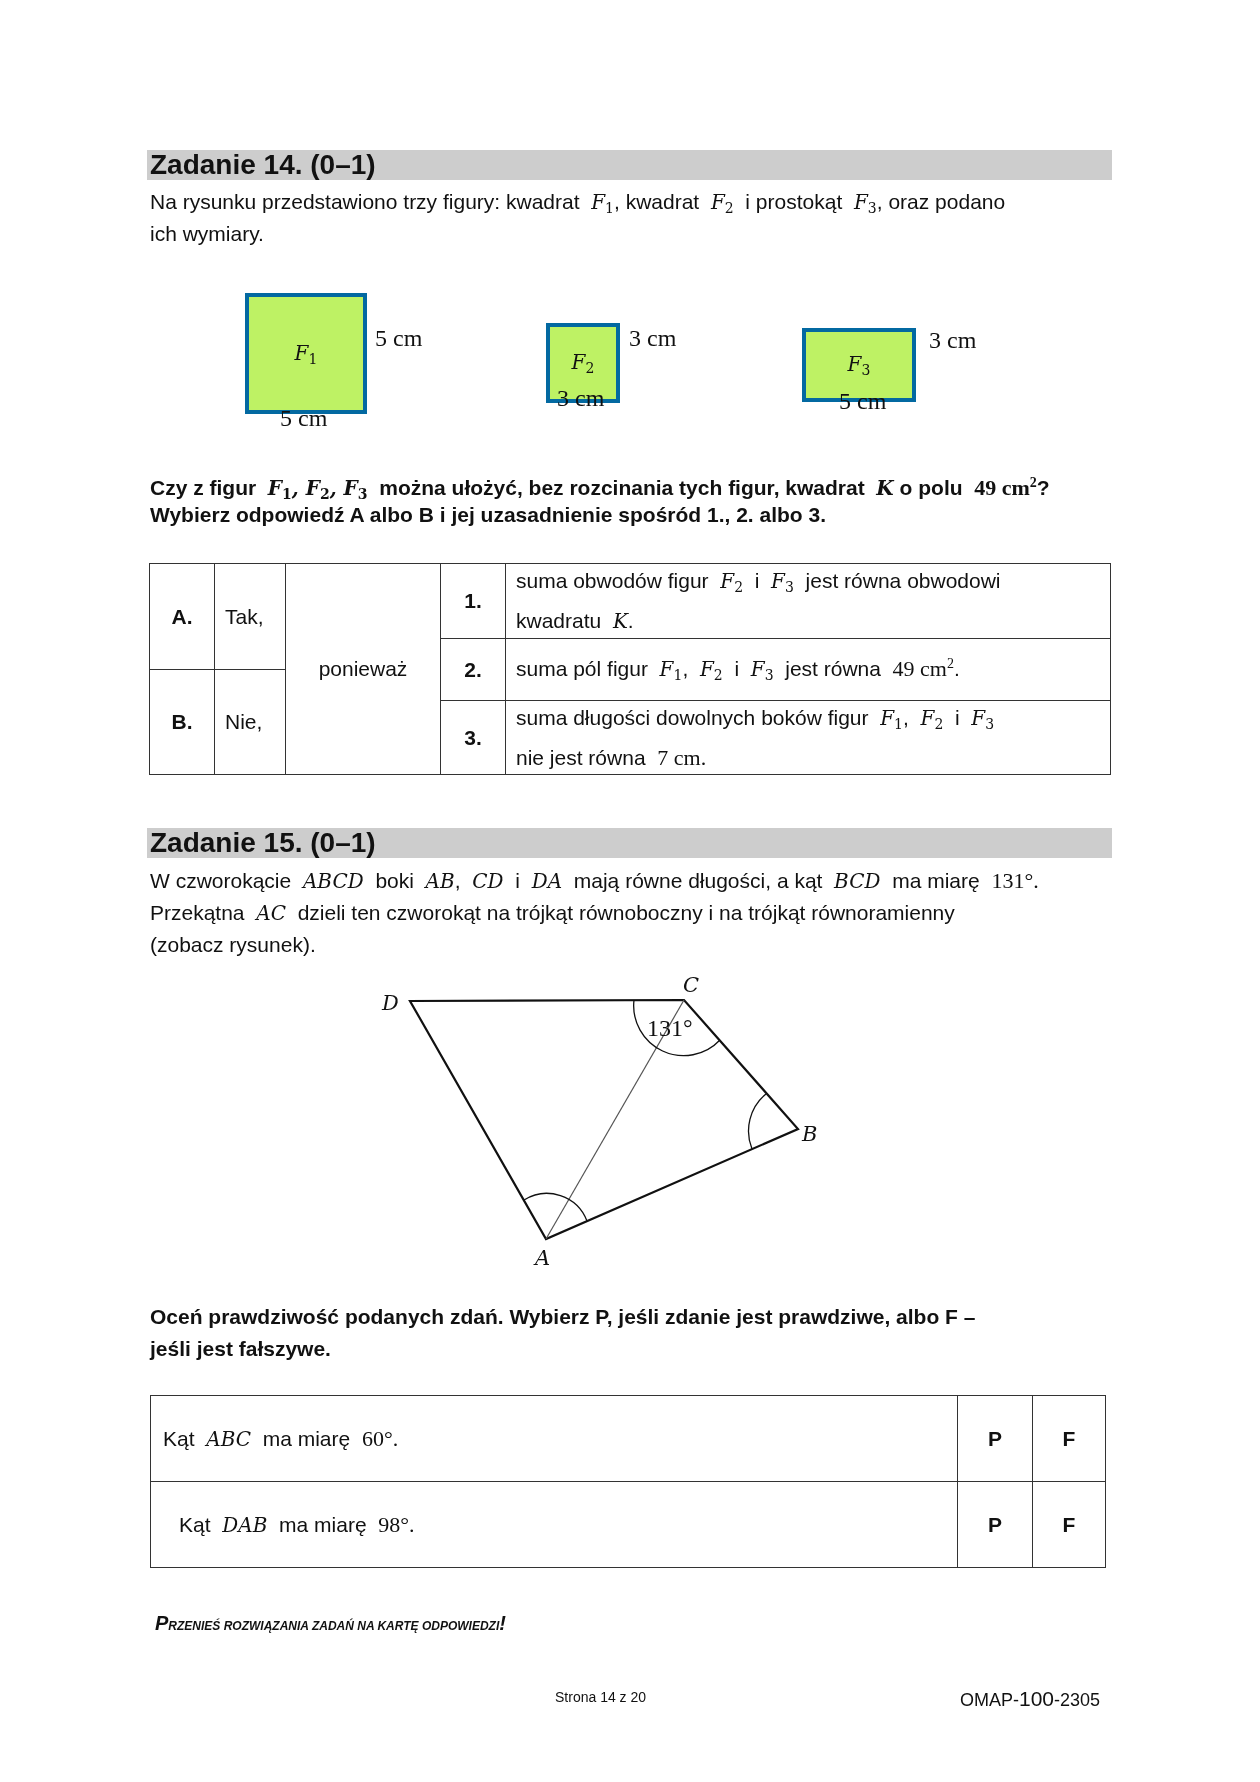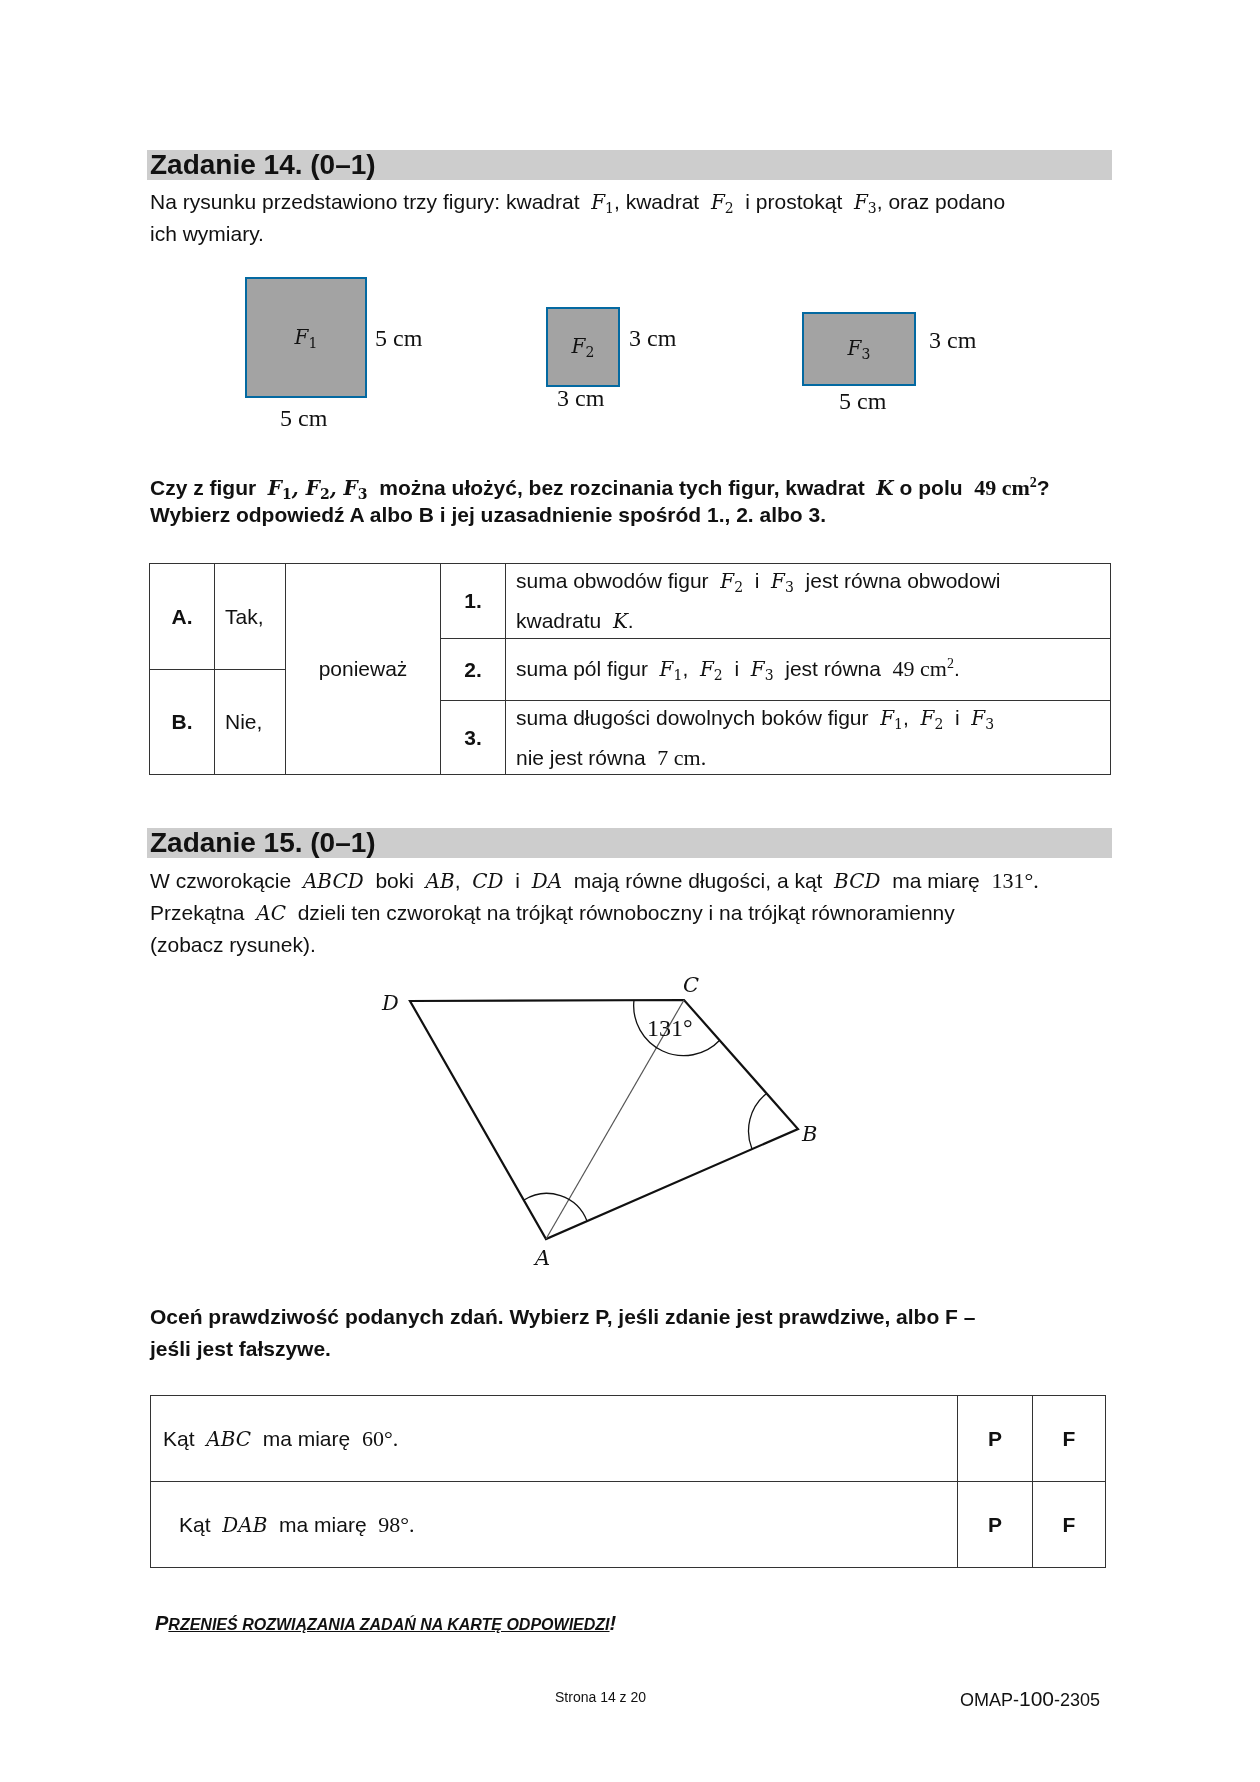--- a/index.html
+++ b/index.html
@@ -8,34 +8,34 @@
   .abs { position:absolute; }
   .hdr { position:absolute; left:147px; width:965px; height:30px; background:#cdcdcd;
          font-family:"Liberation Sans", sans-serif; font-weight:bold; font-size:28px;
          line-height:30px; padding-left:3px; box-sizing:border-box; }
   .txt { position:absolute; font-size:21px; line-height:32px; white-space:nowrap; }
   .bold { font-weight:bold; }
   .m { font-family:"DejaVu Serif", "Liberation Serif", serif; font-style:italic; font-size:20px; }
   .mr { font-family:"Liberation Serif", serif; font-size:22px; }
   sub { font-size:14px; vertical-align:-4px; font-style:normal; }
   sup { font-size:14px; vertical-align:8px; }
-  .fig { position:absolute; background:#a3a3a3; border:2px solid #0369a1; box-sizing:border-box;
-         display:flex; align-items:center; justify-content:center; }
+  .fig { position:absolute; background:#bef264; border:4px solid #0369a1; box-sizing:border-box;
+         display:flex; align-items:center; justify-content:center;margin-top:16px; }
   .figlbl { font-family:"DejaVu Serif", serif; font-style:italic; font-size:20px; }
   .dim { position:absolute; font-family:"Liberation Serif", serif; font-size:24px; white-space:nowrap; }
   table.t14 { position:absolute; left:149px; top:563px; width:962px; border-collapse:collapse;
               font-size:21px; }
   table.t14 td { border:1.5px solid #333; padding:0 10px; vertical-align:middle; }
   table.t15 { position:absolute; left:150px; top:1395px; width:956px; border-collapse:collapse;
               font-size:21px; }
   table.t15 td { border:1.5px solid #333; height:83px; vertical-align:middle; }
   .ctr { text-align:center; }
   .footer-note { position:absolute; left:155px; top:1612px; font-size:20px; font-weight:bold;
                  font-style:italic; letter-spacing:0px; }
-  .footer-note .sc { font-size:16px;text-decoration:underline; }
+  .footer-note .sc { font-size:12px; }
 </style>
 </head>
 <body>
 
 <div class="hdr" style="top:150px;">Zadanie 14. (0–1)</div>
 
 <div class="txt" style="left:150px; top:186px;">
   <span>Na rysunku przedstawiono trzy figury: kwadrat</span>&nbsp;
   <span class="m"><span>F</span><sub>1</sub></span><span>, kwadrat</span>&nbsp;
   <span class="m"><span>F</span><sub>2</sub></span>&nbsp;

